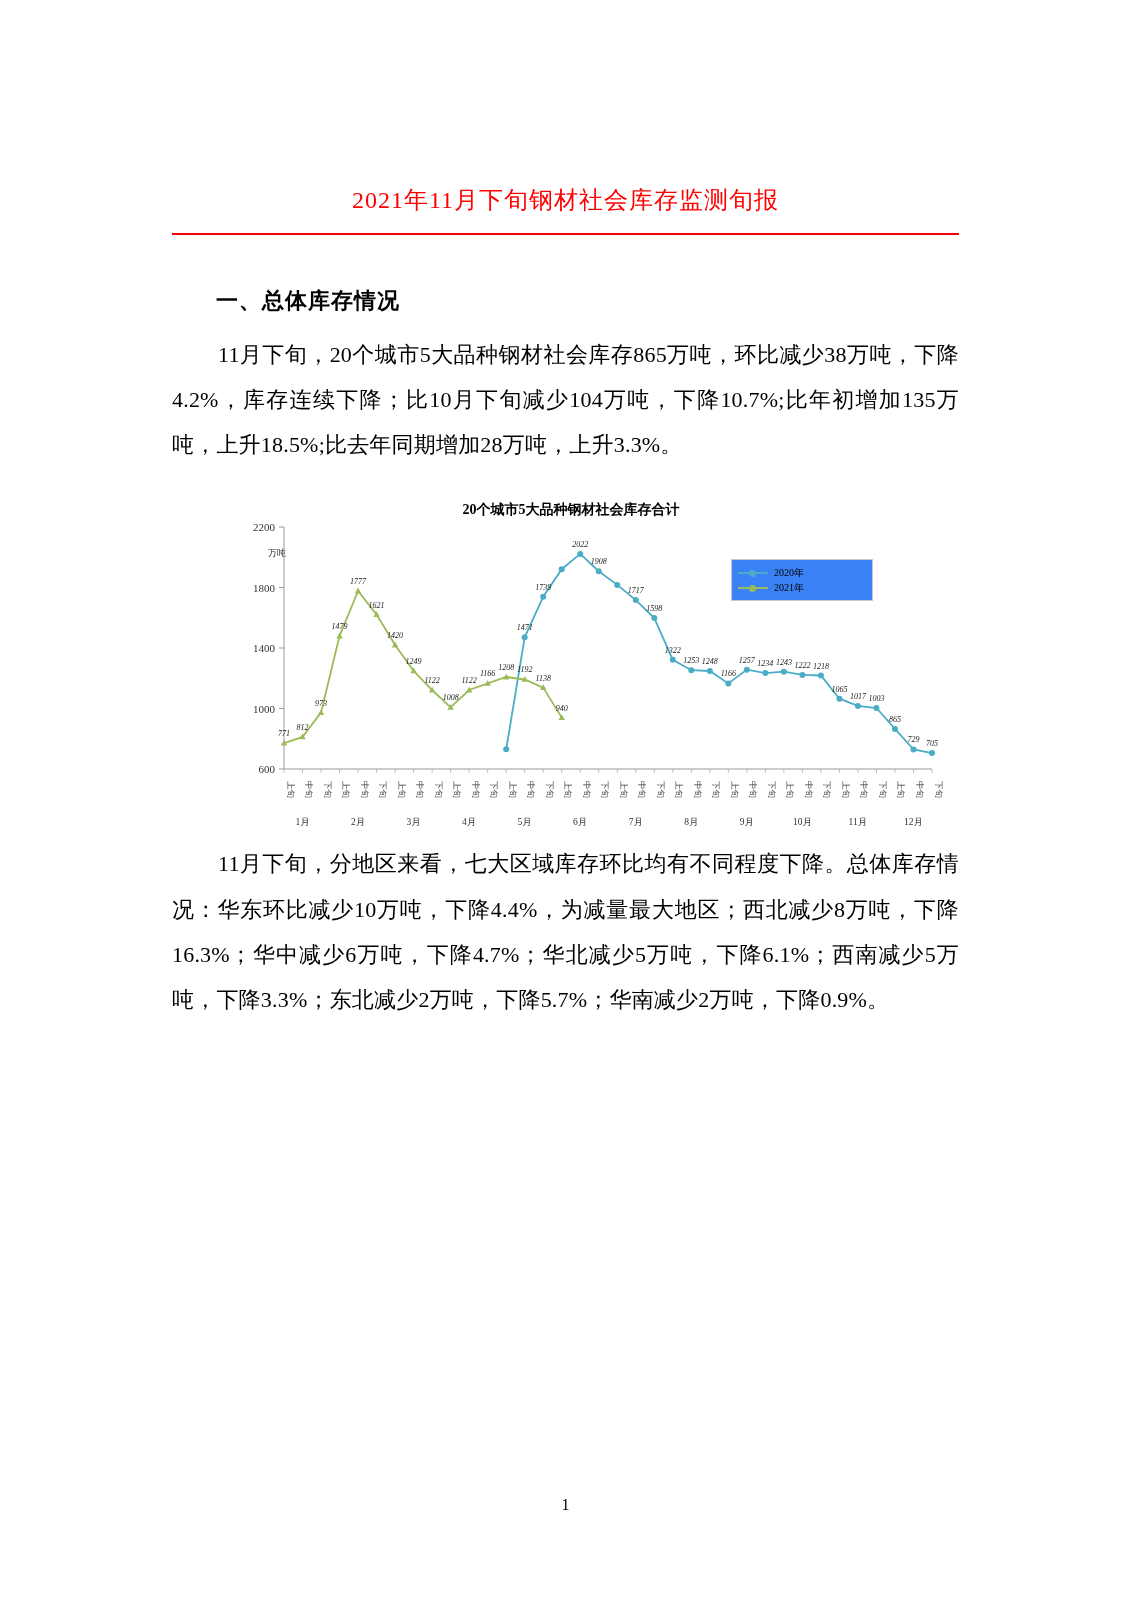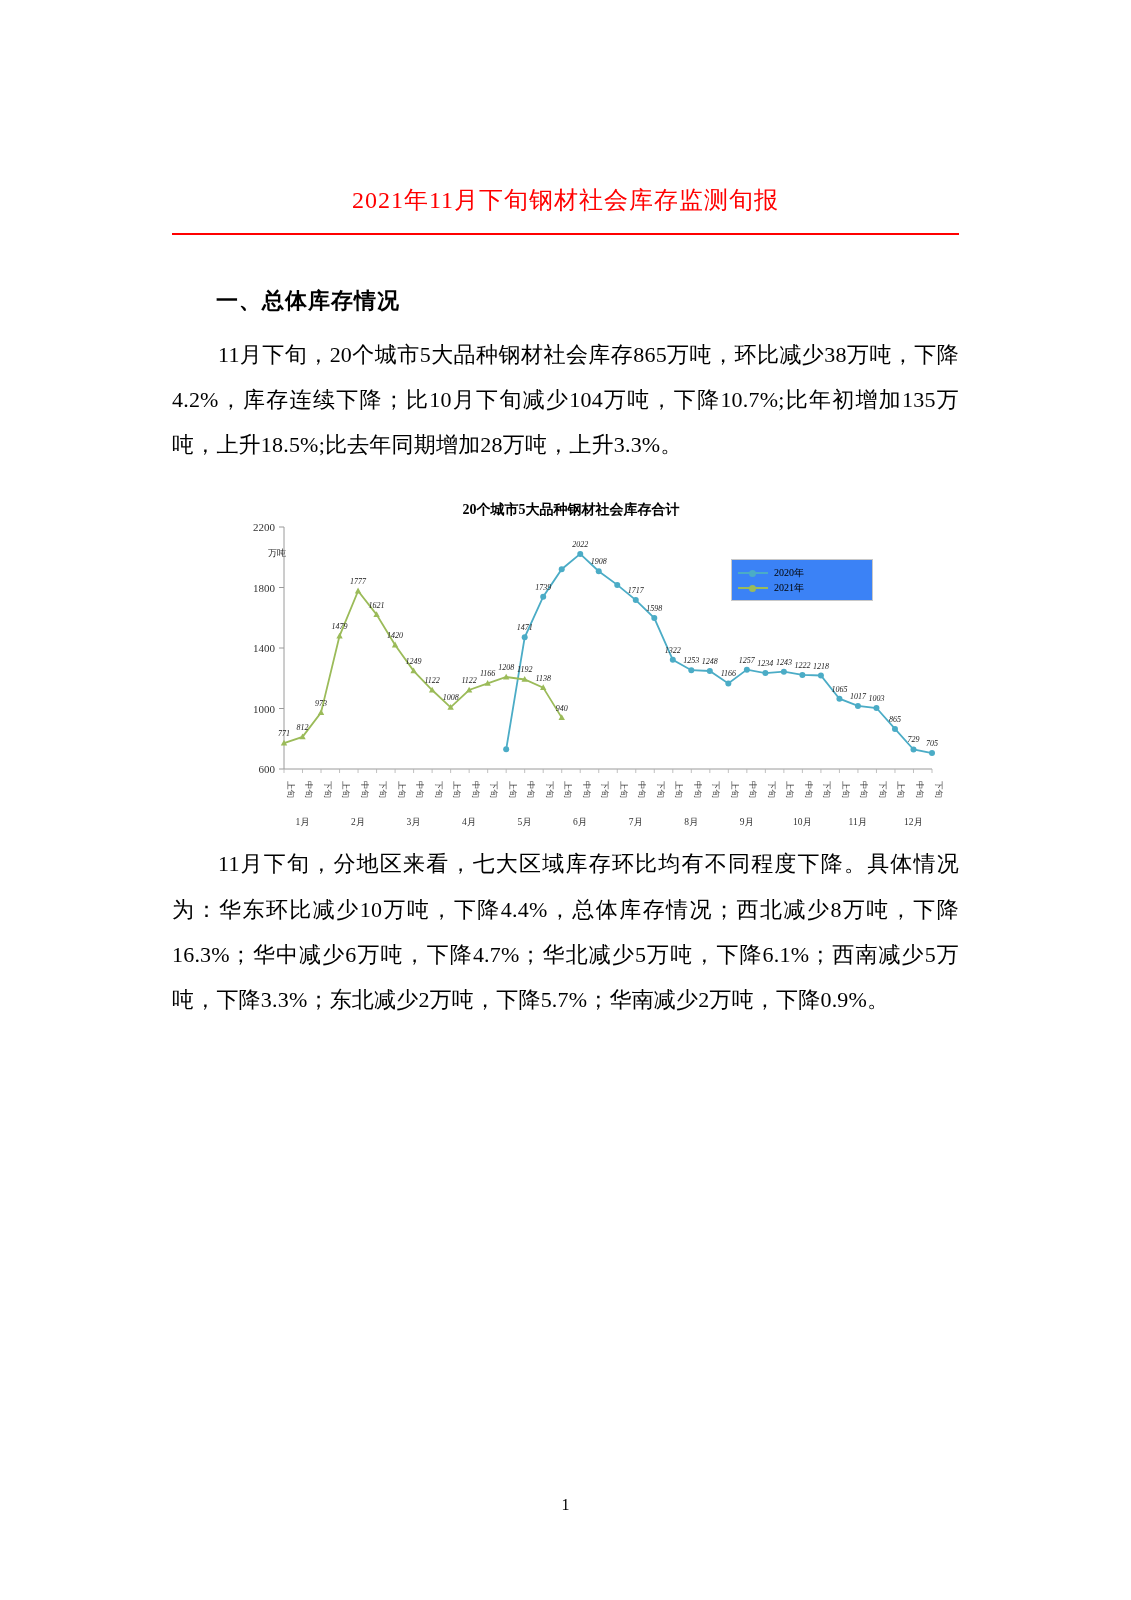--- a/index.html
+++ b/index.html
@@ -323,16 +323,16 @@
         <span class="legend-line lg-2020"></span>
         <span>2020年</span>
       </div>
       <div class="legend-row">
         <span class="legend-line lg-2021"></span>
         <span>2021年</span>
       </div>
     </div>
   </div>
 
-  <div class="para">11月下旬，分地区来看，七大区域库存环比均有不同程度下降。具体情况为：华东环比减少10万吨，下降4.4%，总体库存情况；西北减少8万吨，下降16.3%；华中减少6万吨，下降4.7%；华北减少5万吨，下降6.1%；西南减少5万吨，下降3.3%；东北减少2万吨，下降5.7%；华南减少2万吨，下降0.9%。</div>
+  <div class="para">11月下旬，分地区来看，七大区域库存环比均有不同程度下降。总体库存情况：华东环比减少10万吨，下降4.4%，为减量最大地区；西北减少8万吨，下降16.3%；华中减少6万吨，下降4.7%；华北减少5万吨，下降6.1%；西南减少5万吨，下降3.3%；东北减少2万吨，下降5.7%；华南减少2万吨，下降0.9%。</div>
 
   <div class="page-number">1</div>
 </div>
 
 </body></html>

